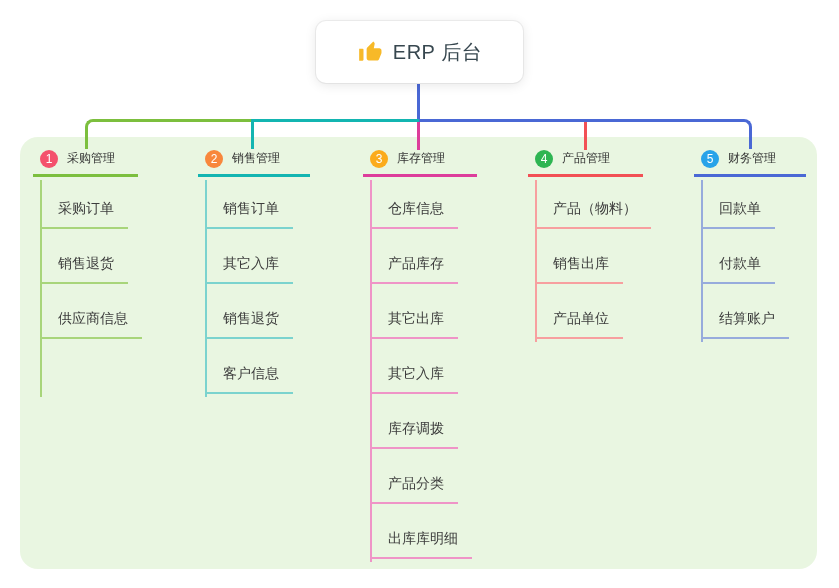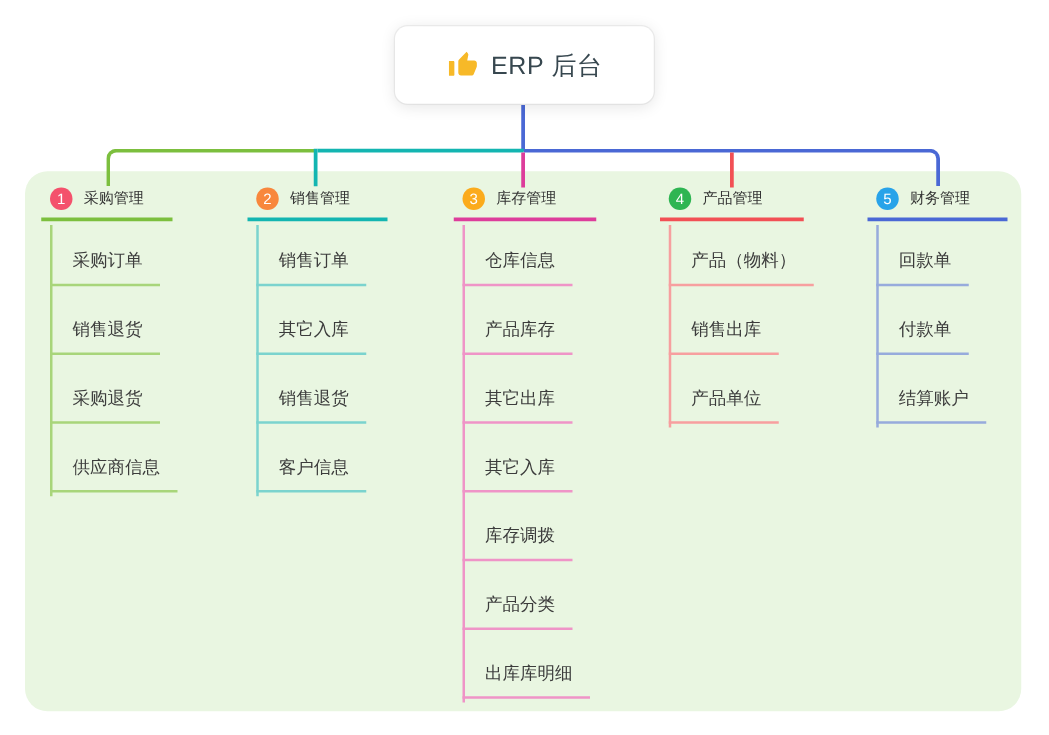--- a/index.html
+++ b/index.html
@@ -113,23 +113,20 @@
     </div>
     <div class="vline" style="background: rgb(168, 213, 122); height: 217px;"></div>
     <ul class="children">
           <li style="border-bottom-color: rgb(168, 213, 122);">
             <span>采购订单</span>
           </li>
           <li style="border-bottom-color: rgb(168, 213, 122);">
             <span>销售退货</span>
           </li>
           <li style="border-bottom-color: rgb(168, 213, 122);">
-            <span>采购退货</span>
-          </li>
-          <li style="border-bottom-color: rgb(168, 213, 122);">
             <span>供应商信息</span>
           </li>
         </ul>
   </div>
 
   <div class="branch">
     <div class="branch-title" style="border-bottom-color: rgb(19, 181, 177);">
       <span class="badge" style="background: rgb(248, 135, 60);">2</span>
       <span class="branch-label">销售管理</span>
     </div>

